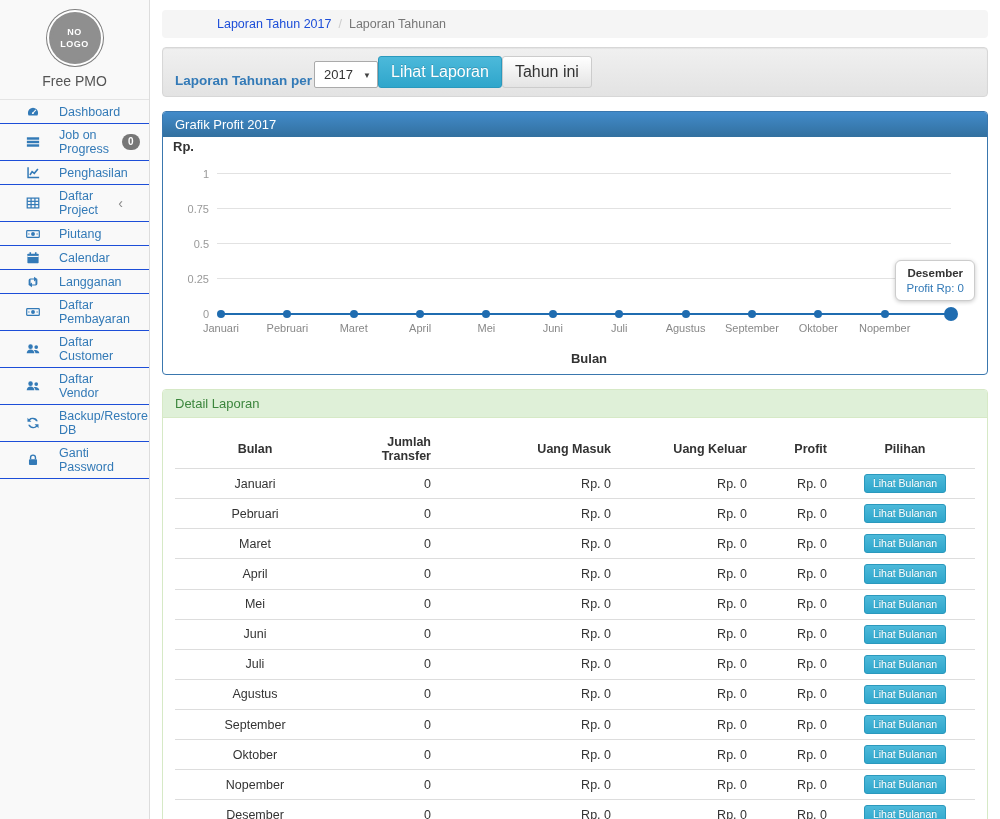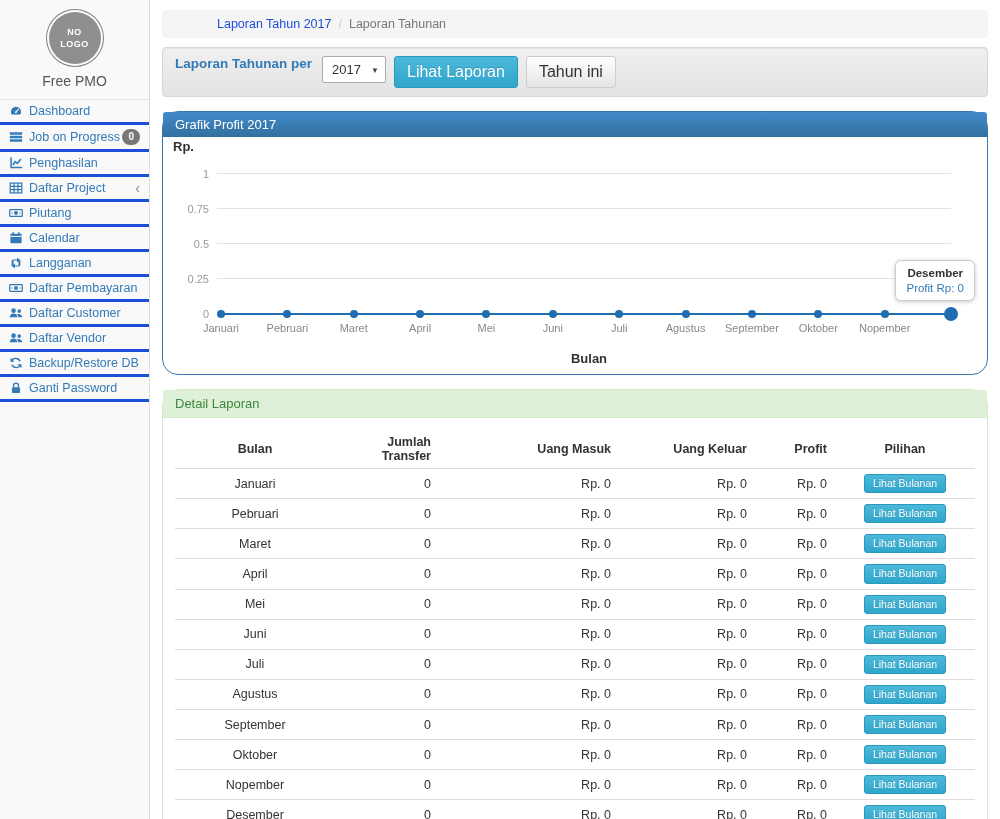--- a/index.html
+++ b/index.html
@@ -16,54 +16,54 @@
   .logo-circle {
     width:52px; height:52px; margin:0 auto; border-radius:50%;
     background:#8f8f8f; border:4px dotted #8f8f8f;
     box-shadow:0 0 0 2px #fff, 0 0 0 3px #7d7d7d;
     display:flex; flex-direction:column; align-items:center; justify-content:center;
     color:#fff; font-size:9px; font-weight:bold; letter-spacing:.5px; line-height:1.35;
   }
   .brand { margin-top:9px; color:#555; font-size:14px; }
   .nav { border-top:1px solid #e4e4e4; }
   .nav-item {
-    display:flex; align-items:center; padding:4px 9px; min-height:24px;
-    border-bottom:3px solid #1d4ed8; color:#337ab7; text-decoration:none;
-    font-size:12.5px; cursor:pointer; background:#f9f9f9;
+    display:flex; align-items:center; padding:4px 26px; min-height:24px;
+    border-bottom:1px solid #1d4ed8; color:#337ab7; text-decoration:none;
+    font-size:12.5px; cursor:pointer; background:#f9f9f9;gap:13px;
   }
   .icon { width:14px; height:14px; margin-right:6px; display:inline-flex; flex:0 0 14px; }
   .icon svg { width:14px; height:14px; }
   .badge { margin-left:auto; background:#777; color:#fff; border-radius:10px; font-size:10px; font-weight:bold; padding:3px 6px; line-height:1; }
   .chevron { margin-left:auto; color:#888; font-size:14px; line-height:1; }
 
   
   .main { flex:1; display:flex; flex-direction:column; background:#fff; min-width:0; }
   .breadcrumb { margin:10px 12px 9px; background:#f5f5f5; border-radius:4px; padding:7px 15px; font-size:12.5px; color:#777; }
   .breadcrumb a { color:#1d4ed8; text-decoration:none; cursor:pointer;margin-left:40px; }
   .breadcrumb .sep { margin:0 7px; color:#ccc; }
 
   .well {
     margin:0 12px 14px; background:linear-gradient(#f0f0f0,#e3e3e3);
     border:1px solid #d7d7d7; border-radius:4px; padding:8px 12px;
-    display:flex; align-items:flex-start; gap:8px; box-shadow:inset 0 1px 1px rgba(0,0,0,.05);
+    display:flex; align-items:flex-end; box-shadow:inset 0 1px 1px rgba(0,0,0,.05);
   }
   .well .flabel { color:#337ab7; font-weight:bold; font-size:13.5px; margin-right:2px; }
   .select-wrap { position:relative; display:inline-block; }
   select {
     appearance:none; -webkit-appearance:none; border:1px solid #aaa; border-radius:2px;
     background:#fff; font-size:13px; padding:4px 24px 4px 9px; height:27px;
     font-family:inherit; color:#333; cursor:pointer;
   }
   .select-arrow { position:absolute; right:7px; top:50%; transform:translateY(-50%); font-size:8px; color:#444; pointer-events:none; }
   .btn { border-radius:3px; font-size:16px; padding:5px 12px; border:1px solid; cursor:pointer; font-family:inherit; line-height:1.25; }
   .btn-info  { color:#fff; background:linear-gradient(#4cb9da,#2fa6cb); border-color:#2a99bd; text-shadow:0 -1px 0 rgba(0,0,0,.15); }
   .btn-default { color:#333; background:linear-gradient(#fff,#e4e4e4); border-color:#ccc; }
 
   
-  .panel { margin:0 12px 14px; border-radius:16px; background:#fff; }
+  .panel { margin:0 12px 14px; border-radius:4px; background:#fff; }
   .panel-primary { border:1px solid #3a77ae; }
   .panel-primary > .panel-heading {
     background:linear-gradient(#428bca,#32709f); color:#fff;
     padding:5px 12px; font-size:13px; border-radius:3px 3px 0 0;
   }
   .panel-success { border:1px solid #d6e9c6; }
   .panel-success > .panel-heading {
     background:#dff0d8; color:#3c863d; padding:6px 12px; font-size:13px;
     border-radius:3px 3px 0 0; border-bottom:1px solid #d6e9c6;
   }

